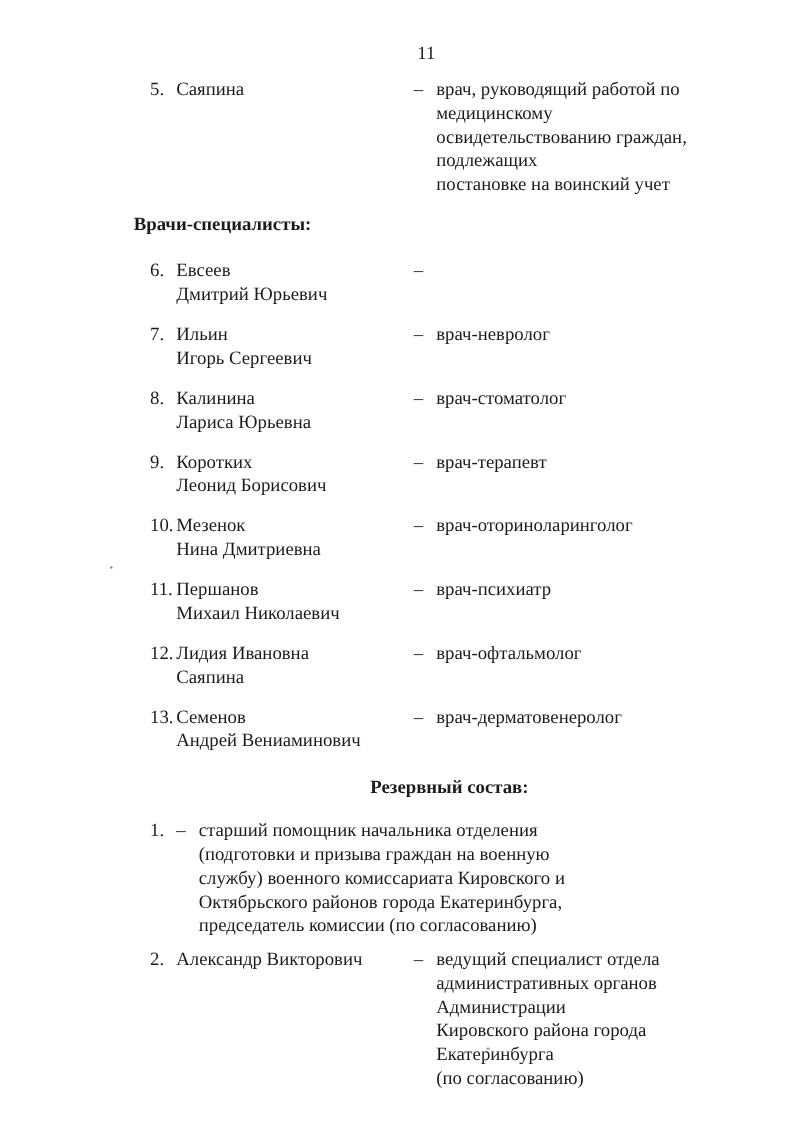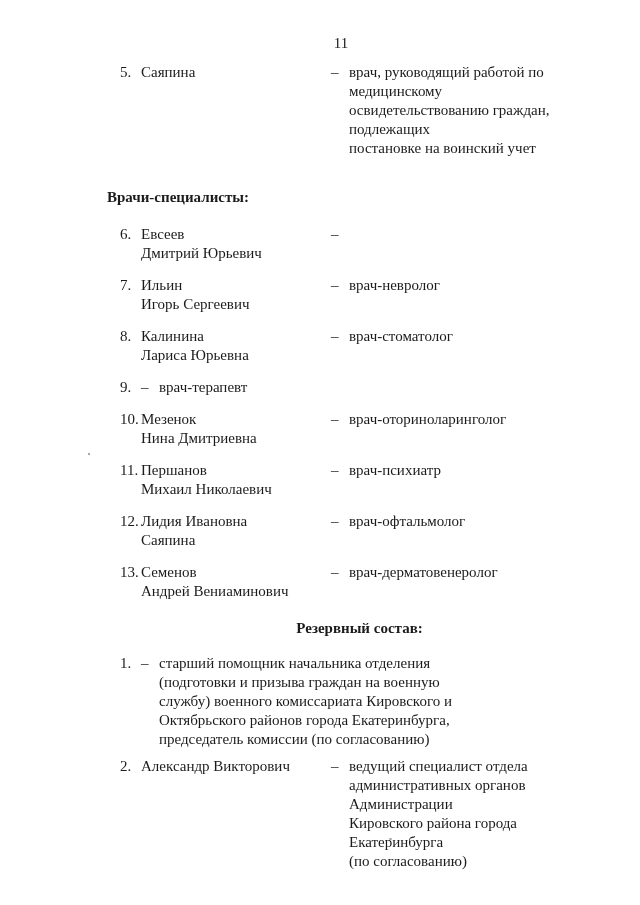--- a/index.html
+++ b/index.html
@@ -24,21 +24,21 @@
     transform: translateX(21px);
   }
   .entry { display: flex; align-items: flex-start; margin-bottom: 13px; }
   .col-num  { flex: 0 0 21px;  width: 21px; }
   .col-name { flex: 0 0 190px; width: 190px; }
   .col-dash { flex: 0 0 18px;  width: 18px; }
   .col-role { flex: 1 1 auto; white-space: pre-line; }
   .heading {
     font-weight: bold;
     font-size: 15px;
-    margin: 30px 0 18px -13px;
+    margin: 13px 0 18px -13px;
   }
   .heading-reserve { margin: 18px 0 16px -13px; text-align: center; }
   .entry-tight { margin-bottom: 8px; }
   .artifact {
     position: absolute;
     background: #4a4a4a;
     border-radius: 50%;
   }
   .dot1 { left: 88px;  top: 453px; width: 2px; height: 2px; opacity: .65; }
   .dot2 { left: 296px; top: 684px; width: 2px; height: 3px; opacity: .55; }
@@ -88,20 +88,24 @@
     <div class="col-name">
       <div>Калинина</div>
       <div>Лариса Юрьевна</div>
     </div>
     <div class="col-dash">–</div>
     <div class="col-role">врач-стоматолог</div>
   </div>
 
   <div class="entry">
     <div class="col-num">9.</div>
+    <div class="col-name">
+      <div>Коротких</div>
+      <div>Леонид Борисович</div>
+    </div>
     <div class="col-dash">–</div>
     <div class="col-role">врач-терапевт</div>
   </div>
 
   <div class="entry">
     <div class="col-num">10.</div>
     <div class="col-name">
       <div>Мезенок</div>
       <div>Нина Дмитриевна</div>
     </div>

